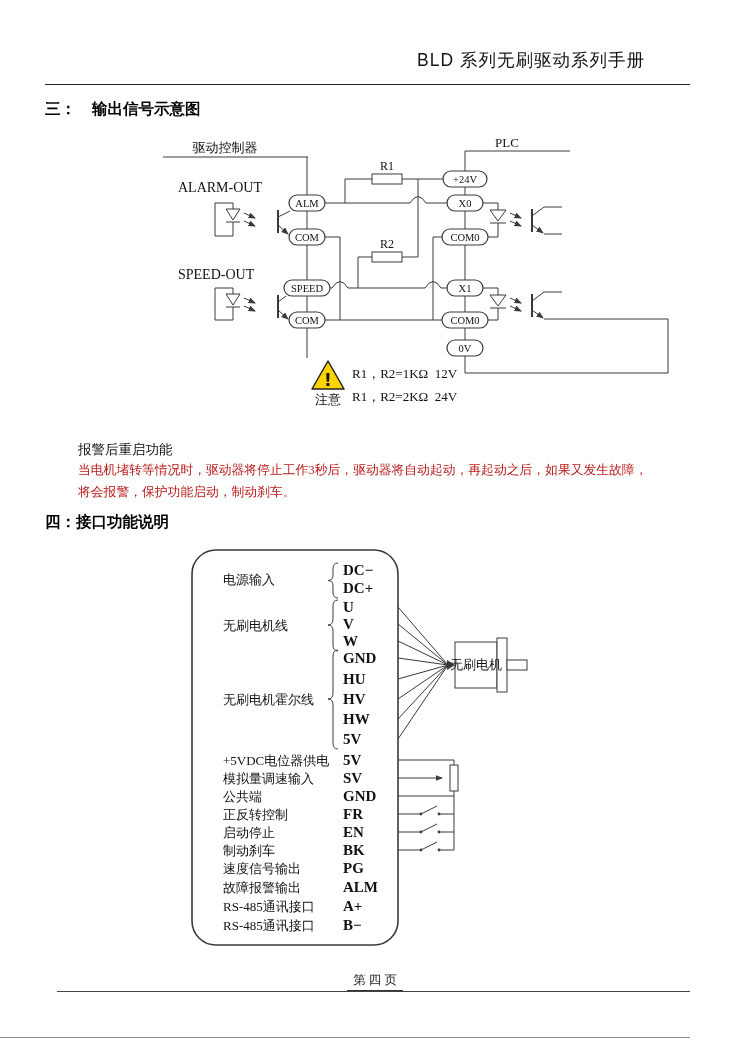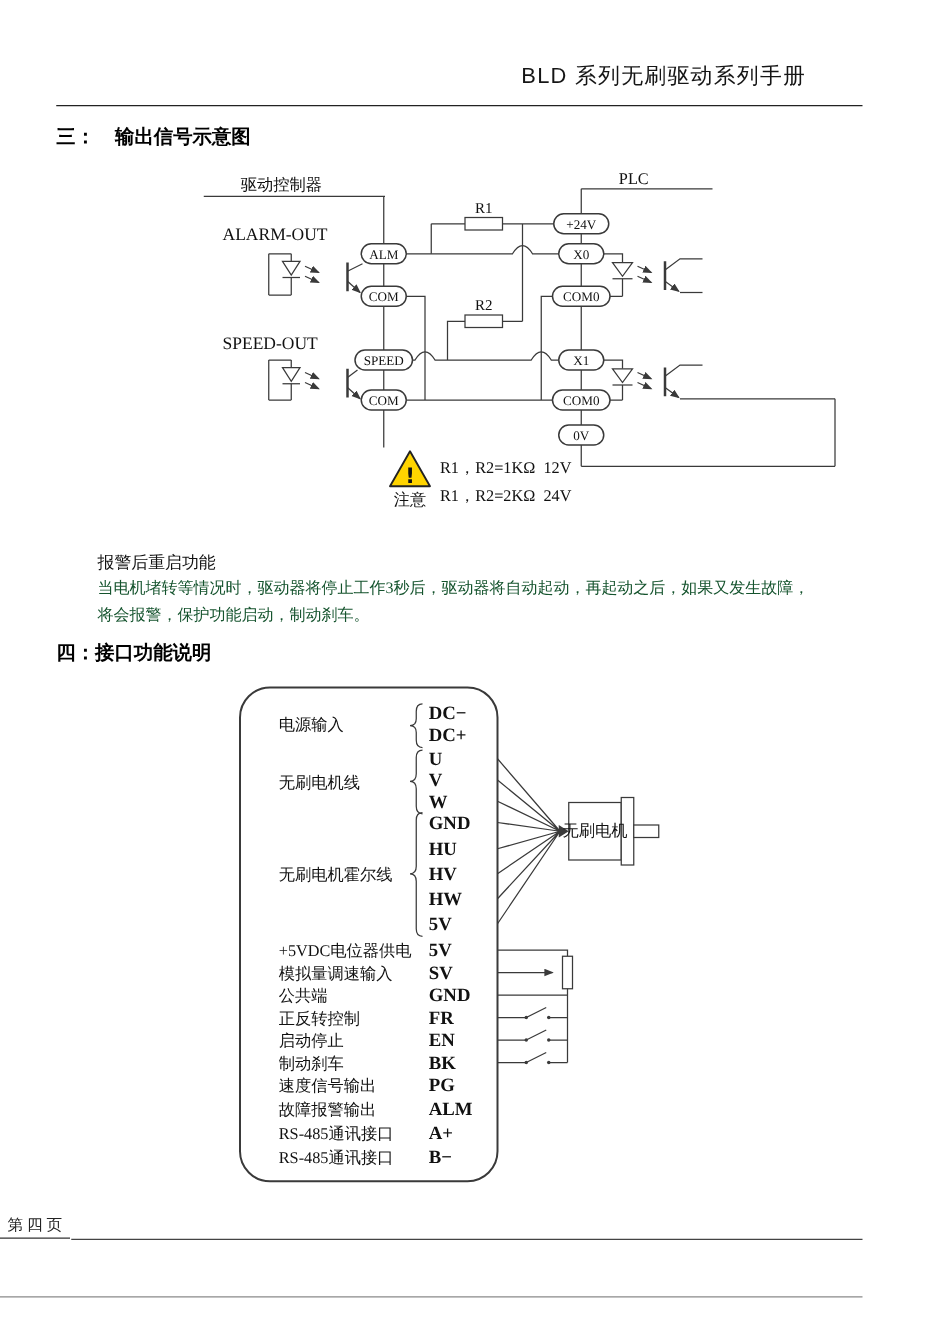--- a/index.html
+++ b/index.html
@@ -35,24 +35,24 @@
   .wire{stroke:#3a3a3a;stroke-width:1;fill:none;}
   .wire2{stroke:#3a3a3a;stroke-width:2;fill:none;}
   .sym{stroke:#3a3a3a;stroke-width:1;fill:#fff;}
   .symn{stroke:#3a3a3a;stroke-width:1;fill:none;}
   .tbox{stroke:#3a3a3a;stroke-width:1.2;fill:#fff;}
   #diagram1{position:absolute;left:160px;top:133px;}
   #diagram2{position:absolute;left:185px;top:545px;}
   
   .note-block{position:absolute;left:78px;top:423px;width:600px;margin-top:16px;}
   .note-title{font-size:13.5px;line-height:21px;}
-  .note-line{font-size:12.8px;line-height:21.5px;color:#14532d;}
+  .note-line{font-size:12.8px;line-height:21.5px;color:#b91c1c;}
   
   .footer-text{
-    position:absolute;top:972px;left:0;width:750px;text-align:left;
+    position:absolute;top:972px;left:0;width:750px;text-align:center;
     font-size:12.5px;color:#222;
   }
   .footer-text span{display:inline-block;border-bottom:1px solid #333;padding:0 6px 1px 6px;}
   .footer-rule{position:absolute;top:991px;left:57px;width:637px;border-top:1.4px solid #444;}
   .page-bottom-rule{position:absolute;top:1037px;left:0;width:750px;border-top:1px solid #8a8a8a;}
 </style>
 </head>
 <body>
 
 <div class="page">

